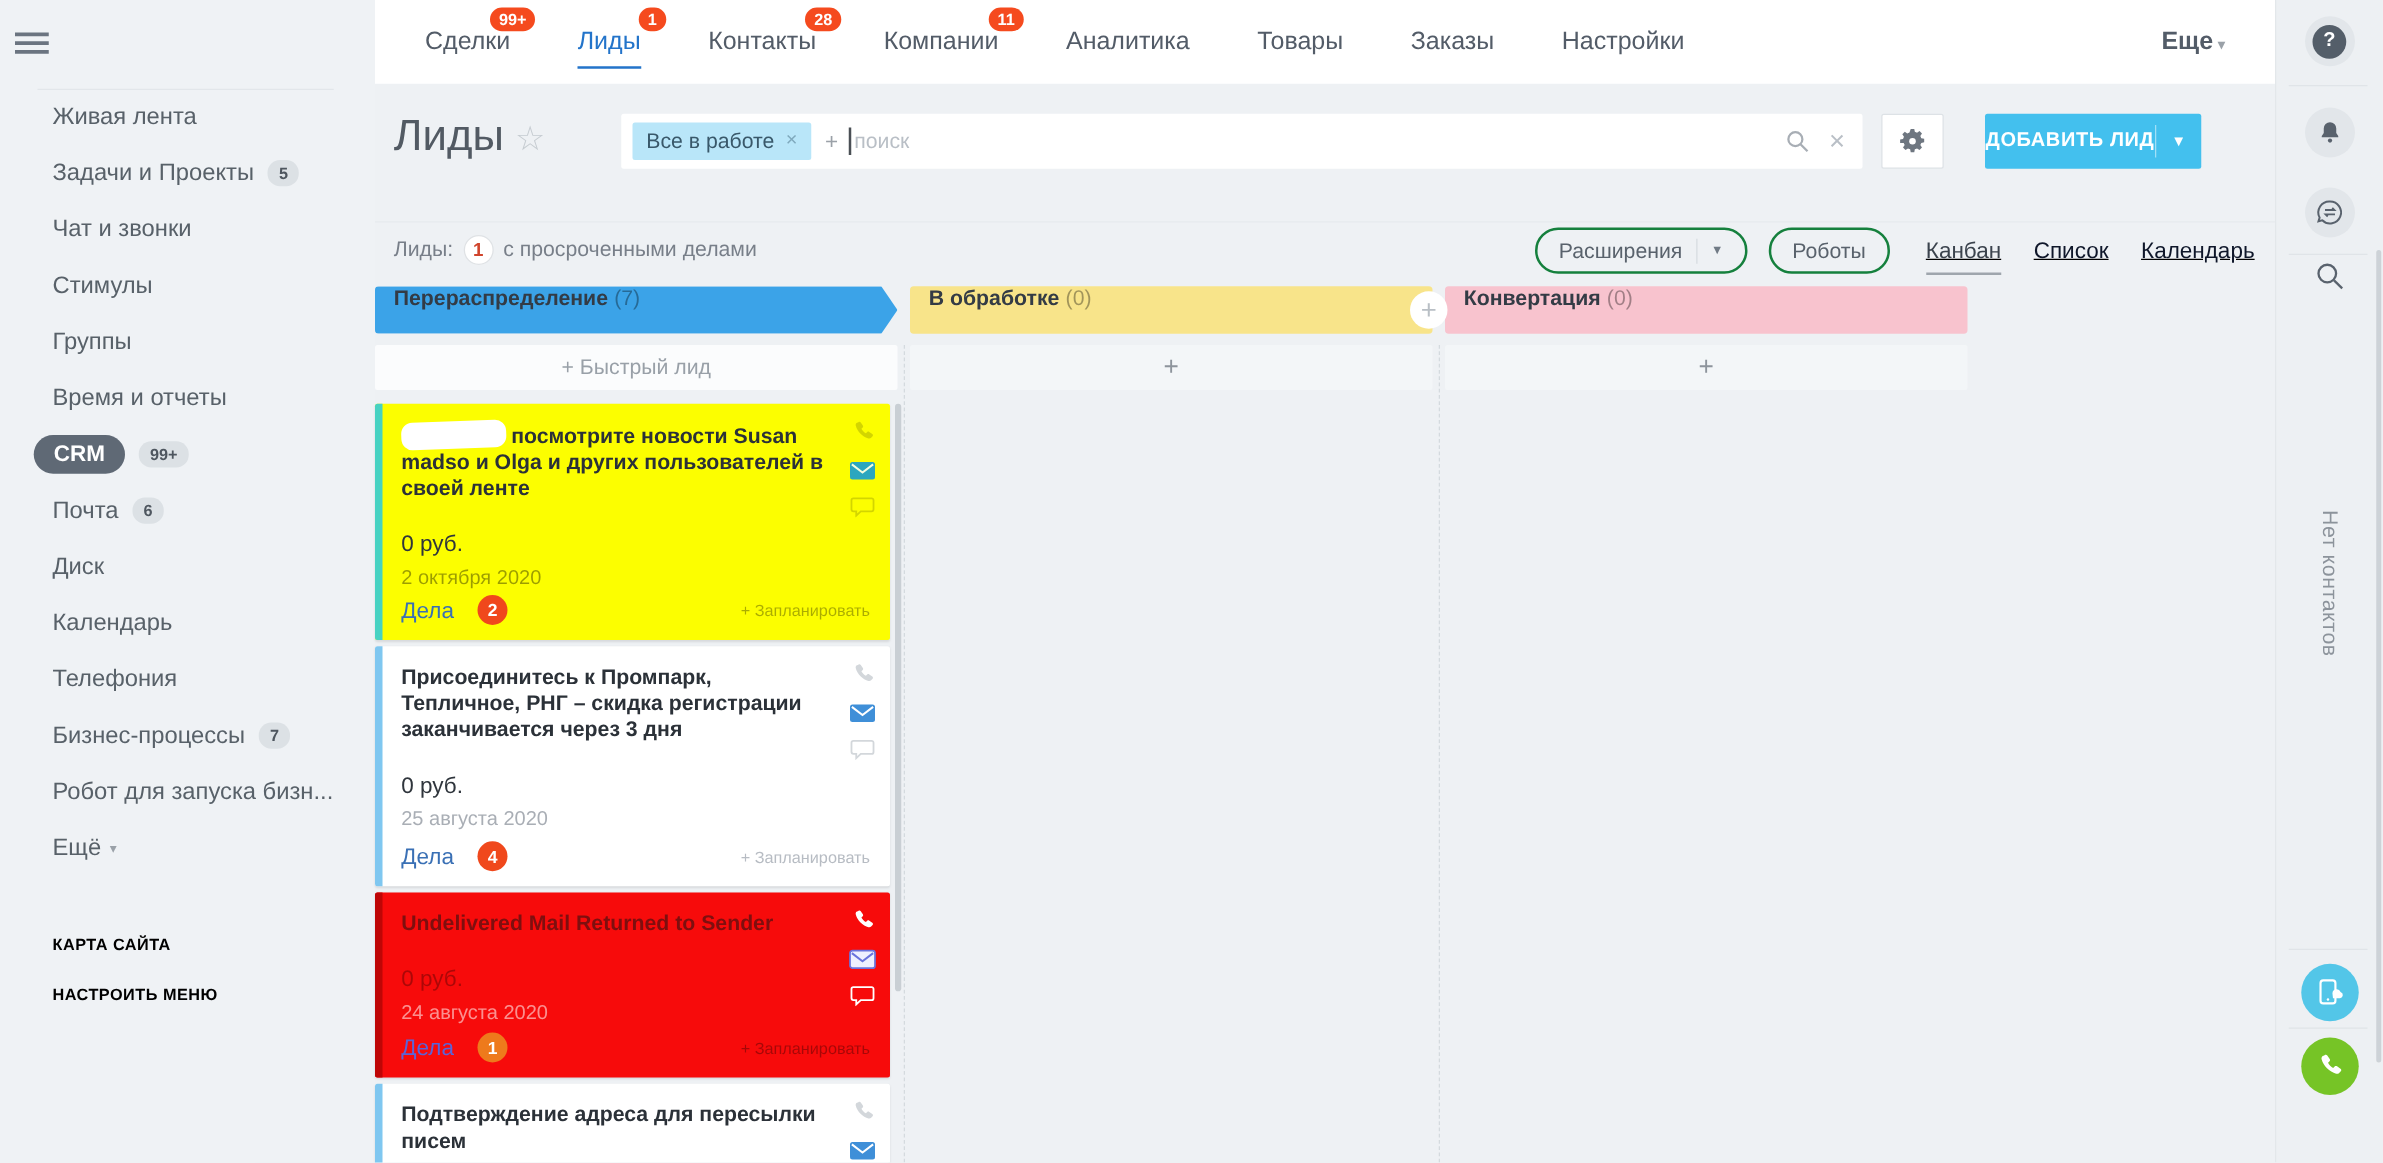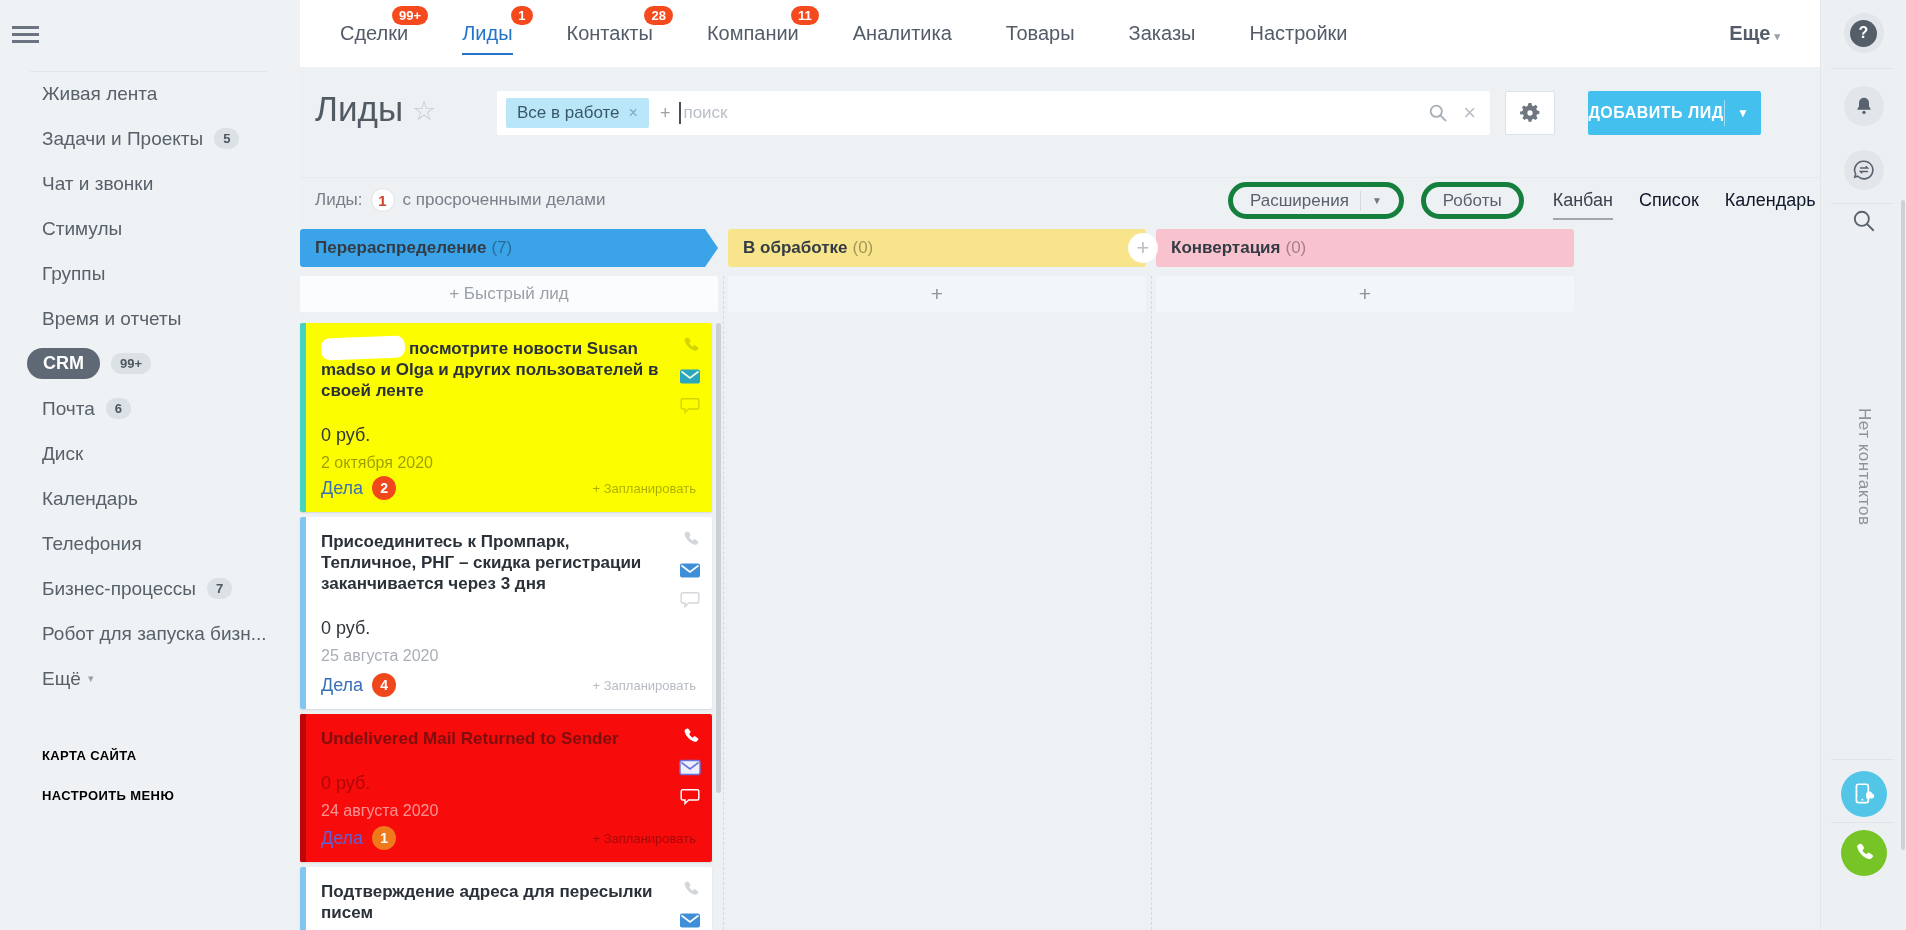--- a/index.html
+++ b/index.html
@@ -46,35 +46,35 @@
   .add-btn { position:absolute; left:1288px; top:24px; width:173px; height:44px; background:#43c0ee; border-radius:2px; display:flex; align-items:center; color:#fff; cursor:pointer; }
   .add-btn-label { flex:1; text-align:center; font-size:16px; font-weight:bold; letter-spacing:.5px; }
   .add-btn-sep { width:1px; height:26px; background:rgba(255,255,255,.5); }
   .add-btn-caret { width:36px; text-align:center; font-size:12px; }
 
   
   .toolbar { position:absolute; left:300px; top:178px; width:1520px; height:50px; }
   .lead-status { position:absolute; left:15px; top:10px; display:flex; align-items:center; gap:8px; font-size:17px; color:#787f89; }
   .status-count { width:24px; height:24px; border-radius:50%; background:#fff; border:1px solid #dfe2e5; color:#d0442c; font-size:15px; font-weight:bold; display:flex; align-items:center; justify-content:center; }
   .toolbar-right { position:absolute; left:928px; top:4px; display:flex; align-items:center; }
-  .pill-btn { height:37px; border:5px solid #15803d; border-radius:19px; display:flex; align-items:center; padding:0 17px; font-size:17px; color:#59626c; cursor:pointer; background:transparent; }
+  .pill-btn { height:37px; border:2px solid #15803d; border-radius:19px; display:flex; align-items:center; padding:0 17px; font-size:17px; color:#59626c; cursor:pointer; background:transparent; }
   .pill-sep { width:1px; height:20px; background:#d6dbdf; margin:0 11px; }
   .pill-caret { font-size:10px; color:#707a85; }
   .pill-robots { margin-left:17px; }
-  .view-tabs { display:flex; align-items:center; gap:26px; margin-left:29px; }
+  .view-tabs { display:flex; align-items:center; gap:26px; margin-left:29px;text-decoration:underline; }
   .view-tab { position:relative; font-size:18px; color:#0f172a; cursor:pointer; }
   .view-tab.active { color:#3b434d; }
   .view-tab.active::after { content:""; position:absolute; left:0; right:0; bottom:-9px; height:2px; background:#9fa6ad; }
 
   
   .kanban { position:absolute; left:300px; top:228px; width:1520px; height:702px; }
   .dash-sep { position:absolute; top:48px; bottom:-0px; width:0; border-left:1px dashed #d4dade; }
   .dash-sep.s1 { left:423px; }
   .dash-sep.s2 { left:851px; }
-  .col-header { position:absolute; top:1px; height:38px; width:418px; display:flex; align-items:center; padding:0 15px; font-size:17px; font-weight:bold; color:#333b45; border-radius:3px; }
+  .col-header { position:absolute; top:1px; height:38px; width:418px; display:flex; align-items:flex-start; padding:0 15px; font-size:17px; font-weight:bold; color:#333b45; border-radius:3px; }
   .col-header .count { margin-left:5px; font-weight:normal; color:rgba(0,0,0,.35); }
   .col-h1 { left:0; background:#3ba3e8; clip-path:polygon(0 0, calc(100% - 13px) 0, 100% 50%, calc(100% - 13px) 100%, 0 100%); }
   .col-h2 { left:428px; background:#f8e48a; }
   .col-h3 { left:856px; background:#f8c3ce; }
   .add-col-btn { position:absolute; left:828px; top:5px; width:30px; height:30px; border-radius:50%; background:#fff; color:#b9bfc5; font-size:22px; display:flex; align-items:center; justify-content:center; cursor:pointer; z-index:3; }
   .quick-row { position:absolute; top:48px; width:418px; height:36px; border-radius:2px; display:flex; align-items:center; justify-content:center; cursor:pointer; }
   .quick-1 { left:0; background:#fbfcfd; color:#99a0a8; font-size:17px; }
   .quick-2 { left:428px; background:#f3f6f8; color:#8d949c; font-size:21px; }
   .quick-3 { left:856px; background:#f3f6f8; color:#8d949c; font-size:21px; }
   .cards-col { position:absolute; left:0; top:95px; width:412px; display:flex; flex-direction:column; gap:5px; }
@@ -90,21 +90,21 @@
   .c1 { height:189px; } .c2 { height:192px; } .c3 { height:148px; } .c4 { height:120px; }
   .card-title { font-size:17px; line-height:21px; font-weight:bold; color:#2b3138; }
   .card--red .card-title { color:#7e0f0f; }
   .redact-blob { display:inline-block; width:84px; height:22px; background:#fff; border-radius:9px; vertical-align:-5px; transform:rotate(-2deg); margin-right:4px; }
   .card-amount { margin-top:24px; font-size:18px; color:#2f353c; }
   .card--red .card-amount { color:rgba(0,0,0,.3); }
   .card-date { margin-top:8px; font-size:16px; color:#a9aeb5; }
   .card--yellow .card-date { color:rgba(0,0,0,.38); }
   .card--red .card-date { color:rgba(255,255,255,.55); }
   .card-footer { position:absolute; left:21px; right:16px; bottom:12px; display:flex; justify-content:space-between; align-items:center; }
-  .deals { display:flex; align-items:center; gap:9px; font-size:18px; color:#3a70b5; }
+  .deals { display:flex; align-items:center; gap:19px; font-size:18px; color:#3a70b5; }
   .card--red .deals-label { color:#5a64d8; }
   .deals-badge { min-width:24px; height:24px; border-radius:12px; background:#f0481c; color:#fff; font-size:14px; font-weight:bold; display:flex; align-items:center; justify-content:center; padding:0 4px; }
   .card--red .deals-badge { background:#ee7a1c; }
   .plan-link { font-size:13px; color:rgba(0,0,0,.32); }
   .card--white .plan-link { color:#b7bcc3; }
 
   .card-icons { position:absolute; top:12px; right:11px; display:flex; flex-direction:column; gap:12px; align-items:center; }
   .card-icons svg { display:block; }
   .phone-p { fill:#d3d7db; }
   .card--yellow .phone-p { fill:rgba(0,0,0,.16); }

